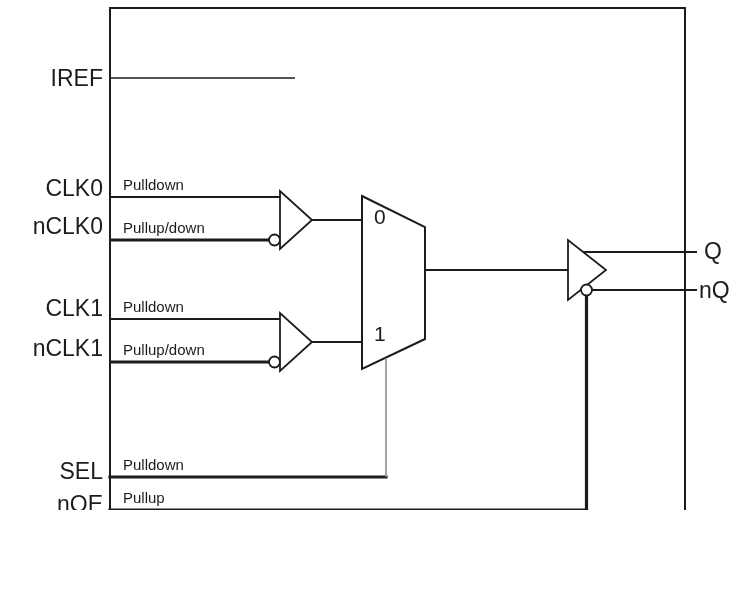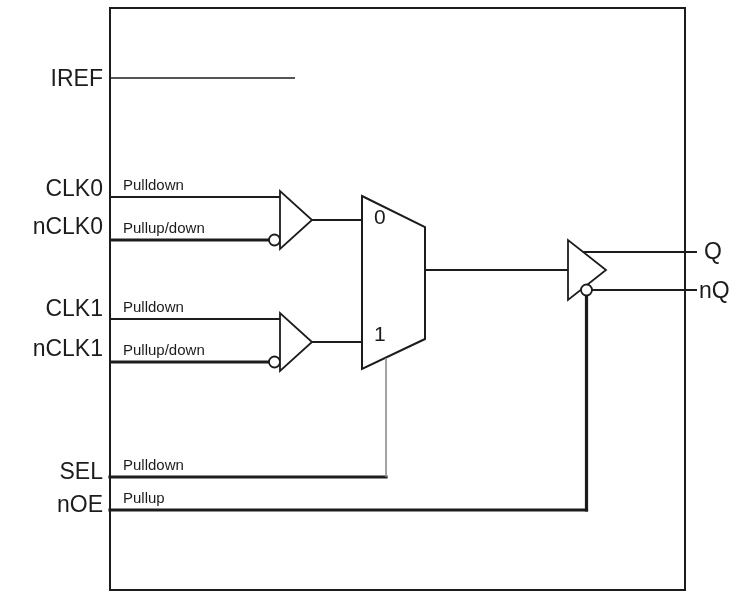--- a/index.html
+++ b/index.html
@@ -1,18 +1,18 @@
 <!DOCTYPE html>
 <html><head>
 <meta charset="utf-8">
 <style>
   html,body{margin:0;padding:0;background:#ffffff;}
   .stage{
     position:relative;
-    width:746px;height:598px;
+    width:746px;height:510px;
     background:#ffffff;
     font-family:"Liberation Sans", sans-serif;
     overflow:hidden;
   }
   svg{display:block;}
   svg text{fill:#1c1c1c;font-family:"Liberation Sans", sans-serif;}
   .pin-label{font-size:23px;}
   .cond-label{font-size:15px;}
   .mux-label{font-size:21px;}
   .wire{stroke:#1c1c1c;fill:none;}

